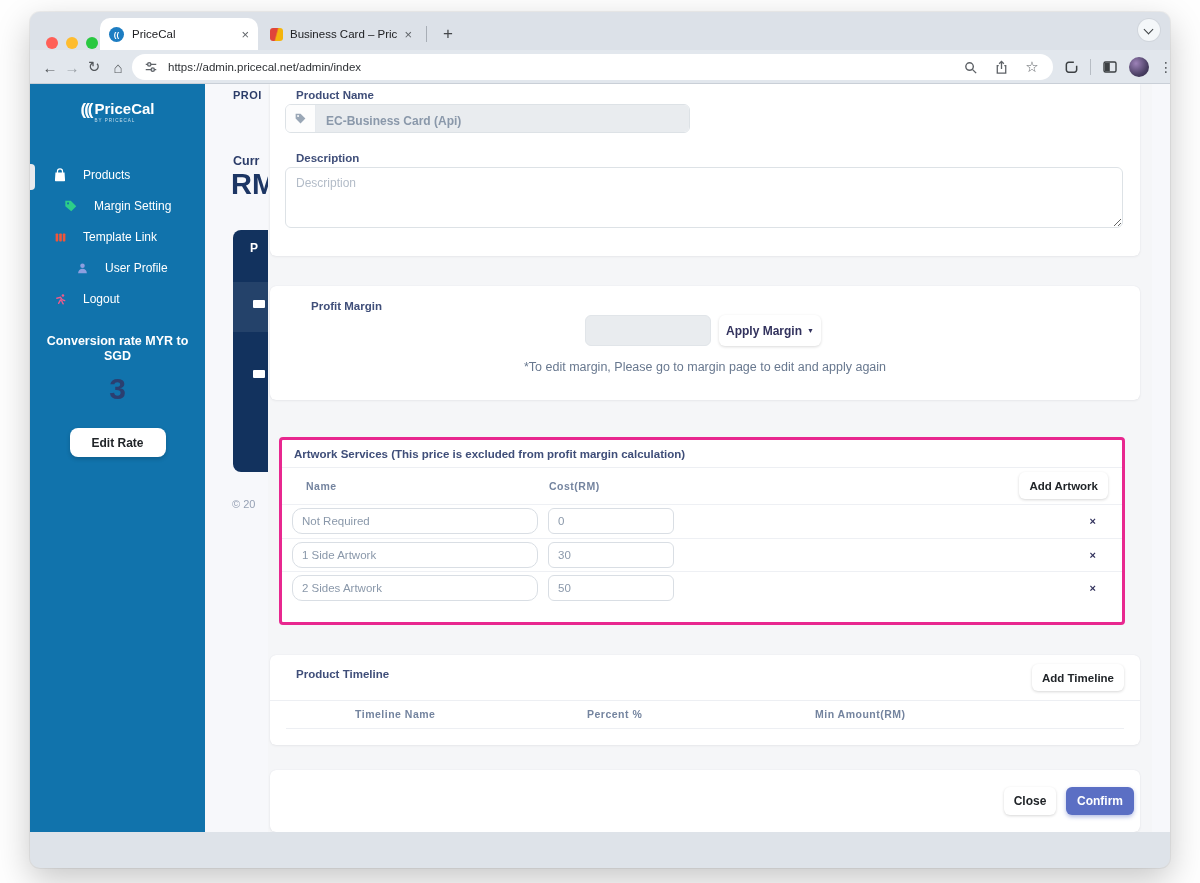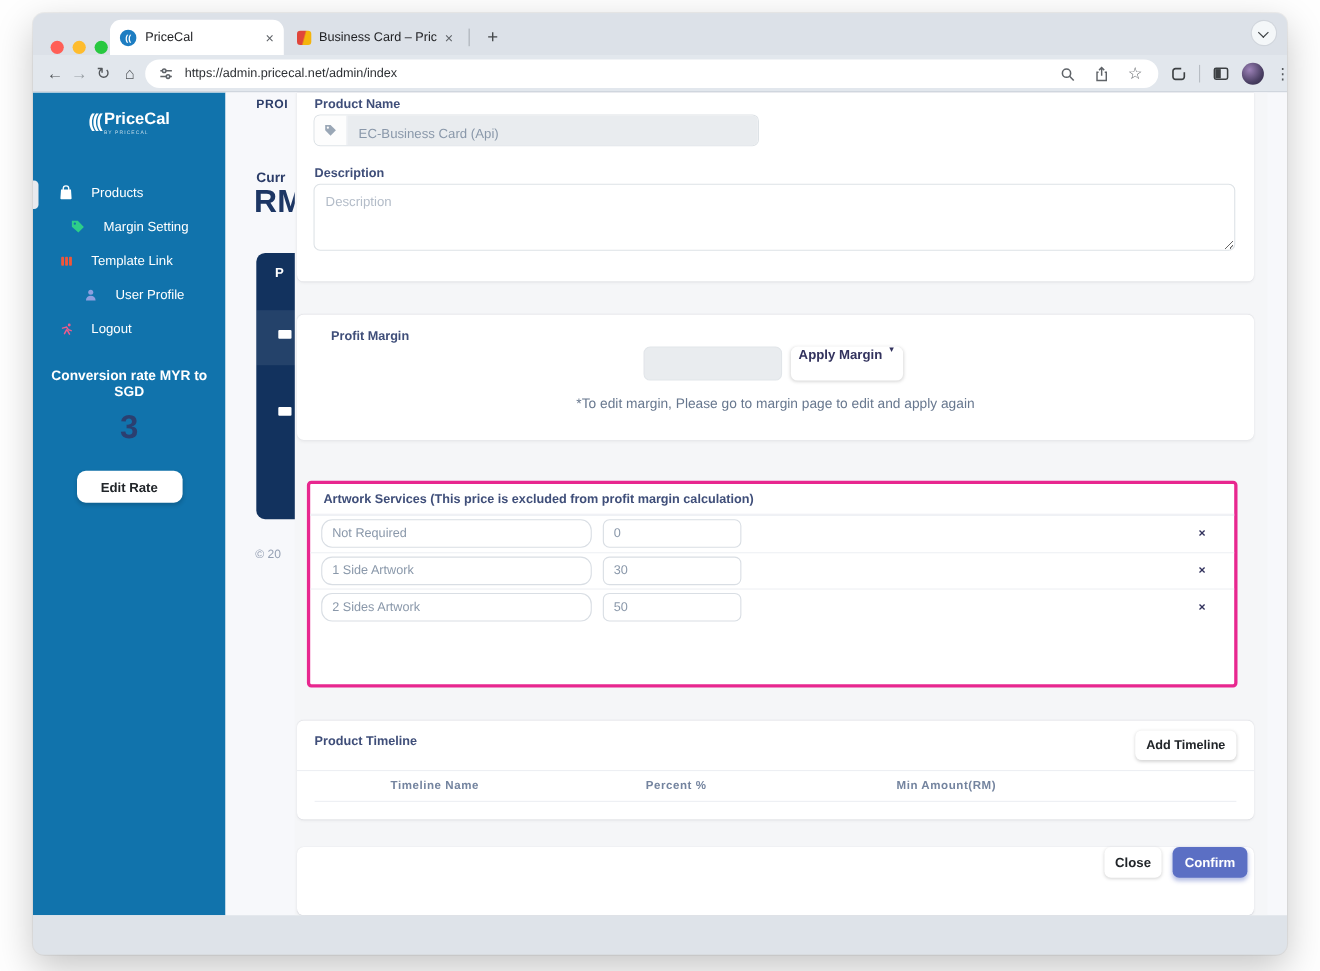--- a/index.html
+++ b/index.html
@@ -92,42 +92,42 @@
     border-radius:8px; overflow:hidden; }
   .nc-title { position:absolute; left:17px; top:11px; color:#fff; font-size:12px; font-weight:bold; }
   .nc-band { position:absolute; left:0; right:0; top:52px; height:50px; background:rgba(255,255,255,.08); }
   .nc-chip { position:absolute; left:20px; width:12px; height:8px; background:#fff; border-radius:1px; }
   .copyright { position:absolute; left:27px; top:414px; font-size:11px; color:#96a1b4; }
 
   
   .modal { position:absolute; left:63px; top:0; width:884px; height:748px; background:#f5f6f8; }
   .card { position:absolute; left:2px; width:870px; background:#fff; border-radius:6px;
     box-shadow:0 0 1px rgba(50,50,93,.12), 0 1px 3px rgba(0,0,0,.05); }
-  .fld-label { font-size:11.5px; font-weight:600; color:#3f4e79; }
+  .fld-label { font-size:11.5px; font-weight:600; color:#3f4e79;margin-left:10px; }
 
   .card1 { top:0; height:172px; border-radius:0 0 6px 6px; }
   .pn-label { position:absolute; left:16px; top:5px; }
   .input-group { position:absolute; left:15px; top:20px; width:405px; height:29px;
     border:1px solid #dde2e6; border-radius:6px; display:flex; overflow:hidden; background:#fff; }
   .ig-prepend { width:30px; display:flex; align-items:center; justify-content:center; background:#fdfdfd;
     border-right:1px solid #e6eaee; }
   .ig-input { flex:1; border:none; background:#e9ecef; color:#8a98aa; font-size:12px; padding:16px 10px;
-    font-family:inherit; }
+    font-family:inherit;font-weight:bold; }
   .desc-label { position:absolute; left:16px; top:68px; }
   .desc-area { position:absolute; left:15px; top:83px; width:838px; height:61px; border:1px solid #dde2e6;
     border-radius:6px; padding:8px 10px; font-size:12px; color:#525f7f; font-family:inherit; resize:both; }
   .desc-area::placeholder { color:#b3bcc8; }
 
   .card2 { top:202px; height:114px; }
   .pm-label { position:absolute; left:31px; top:14px; }
   .pm-input { position:absolute; left:315px; top:29px; width:126px; height:31px; background:#e9ecef;
     border:1px solid #e1e5e9; border-radius:6px; }
   .pm-btn { position:absolute; left:449px; top:29px; width:102px; height:31px; background:#fff; border:none;
     border-radius:6px; box-shadow:0 1px 3px rgba(0,0,0,.15); font-size:12px; font-weight:600; color:#32325d;
-    font-family:inherit; display:flex; justify-content:center; gap:5px; }
+    font-family:inherit; display:flex; align-items:center; justify-content:center; gap:5px; }
   .pm-caret { font-size:7px; color:#32325d; }
   .pm-note { position:absolute; left:0; right:0; top:74px; text-align:center; font-size:12.5px; color:#68788f; }
 
   .card3 { left:11px; top:353px; width:846px; height:188px; border:3px solid #e8278f; border-radius:4px;
     box-shadow:none; }
   .aw-header { padding:8px 12px 7px; font-size:11.5px; font-weight:600; color:#3f4e79;
     border-bottom:1px solid #edeff3; }
   .aw-controls { position:relative; height:36px; }
   .col-h { font-size:10.5px; font-weight:bold; color:#74849f; letter-spacing:.5px; }
   .aw-name-h { position:absolute; left:24px; top:12px; }
@@ -144,21 +144,21 @@
 
   .card4 { top:571px; height:90px; }
   .tl-title { position:absolute; left:16px; top:13px; }
   .tl-add { position:absolute; right:16px; top:9px; }
   .tl-line1 { position:absolute; left:0; right:0; top:45px; border-top:1px solid #edeff3; }
   .tl-line2 { position:absolute; left:16px; right:16px; top:73px; border-top:1px solid #edeff3; }
   .tl-col1 { position:absolute; left:85px; top:53px; }
   .tl-col2 { position:absolute; left:317px; top:53px; }
   .tl-col3 { position:absolute; left:545px; top:53px; }
 
-  .card5 { top:686px; height:62px; display:flex; justify-content:flex-end;
+  .card5 { top:686px; height:62px; display:flex; align-items:center; justify-content:flex-end;
     gap:10px; padding-right:6px; }
   .btn-close { width:52px; height:28px; background:#fff; border:none; border-radius:6px;
     box-shadow:0 1px 3px rgba(0,0,0,.16); font-size:12px; font-weight:bold; color:#212529; font-family:inherit; }
   .btn-confirm { width:68px; height:28px; background:#5b6fc4; border:none; border-radius:6px;
     box-shadow:0 2px 4px rgba(91,111,196,.45); font-size:12px; font-weight:bold; color:#fff; font-family:inherit; }
 </style>
 </head>
 <body>
 
 <div class="window">
@@ -340,20 +340,25 @@
           <input class="pm-input" disabled="" style="">
           <button class="pm-btn">
             <span>Apply Margin</span>
             <span class="pm-caret">▼</span>
           </button>
           <div class="pm-note">*To edit margin, Please go to margin page to edit and apply again</div>
         </div>
 
         <div class="card card3">
           <div class="aw-header">Artwork Services (This price is excluded from profit margin calculation)</div>
+          <div class="aw-controls">
+            <span class="col-h aw-name-h">Name</span>
+            <span class="col-h aw-cost-h">Cost(RM)</span>
+            <button class="btn-light-sm aw-add">Add Artwork</button>
+          </div>
           <div class="aw-row">
             <input class="aw-in aw-in-name" value="Not Required" style="">
             <input class="aw-in aw-in-cost" value="0" style="">
             <span class="aw-x">×</span>
           </div>
           <div class="aw-row">
             <input class="aw-in aw-in-name" value="1 Side Artwork" style="">
             <input class="aw-in aw-in-cost" value="30" style="">
             <span class="aw-x">×</span>
           </div>

